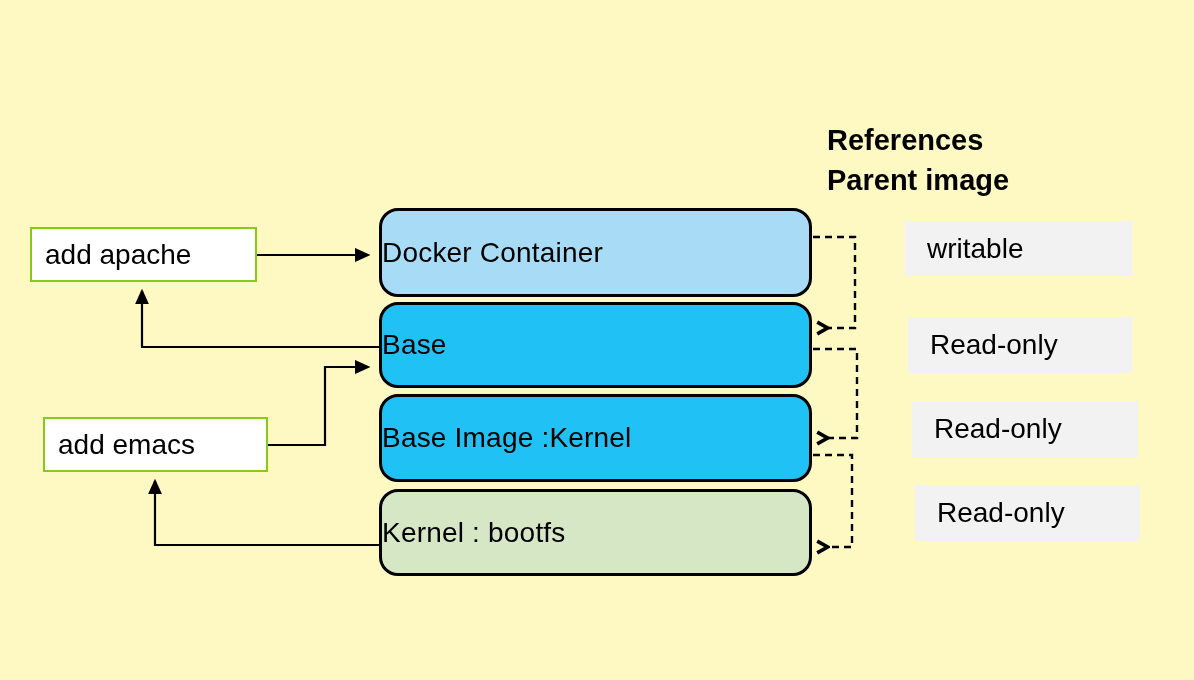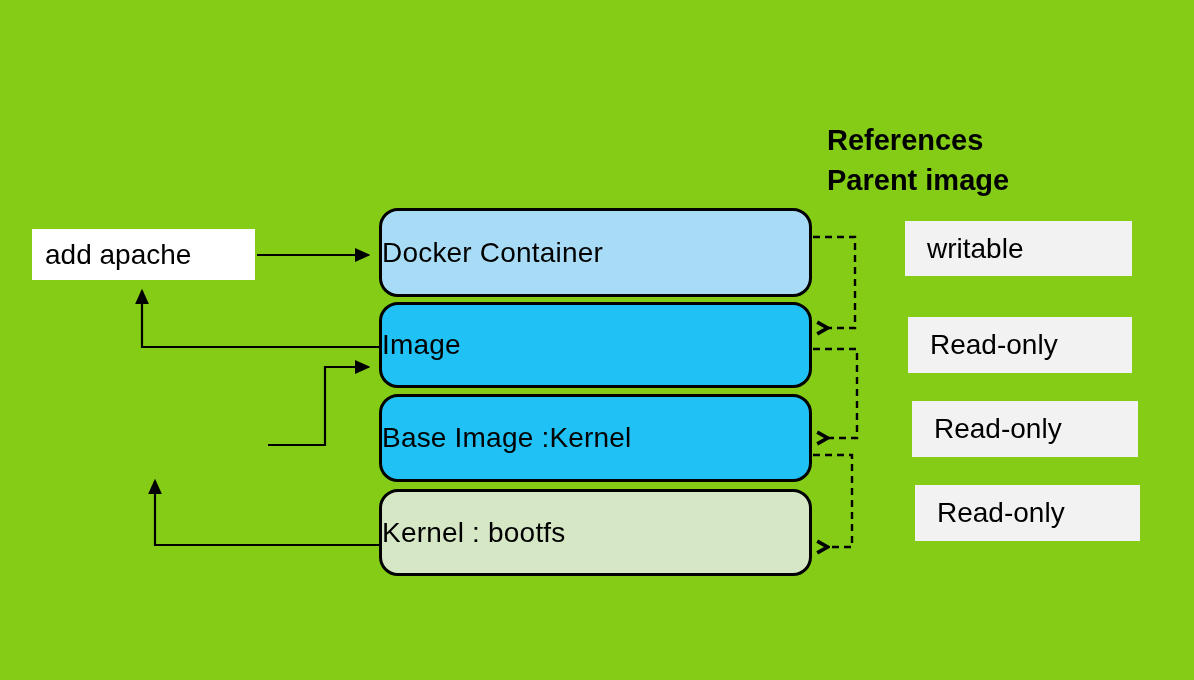--- a/index.html
+++ b/index.html
@@ -5,21 +5,21 @@
   html, body {
     margin: 0;
     padding: 0;
     background: #ffffff;
     font-family: "Liberation Sans", sans-serif;
   }
   .canvas {
     position: relative;
     width: 1194px;
     height: 680px;
-    background: #84cc16;
+    background: #fef9c3;
     overflow: hidden;
   }
   .wires {
     position: absolute;
     left: 0;
     top: 0;
     width: 1194px;
     height: 680px;
     pointer-events: none;
   }
@@ -100,31 +100,34 @@
 
   <div class="note">
     <div>References</div>
     <div>Parent image</div>
   </div>
 
   <div class="layer-box layer-light-blue" style="top:208px; height:89px;">
     <span>Docker Container</span>
   </div>
   <div class="layer-box layer-cyan" style="top:302px; height:86px;">
-    <span>Image</span>
+    <span>Base</span>
   </div>
   <div class="layer-box layer-cyan" style="top:394px; height:88px;">
     <span>Base Image :Kernel</span>
   </div>
   <div class="layer-box layer-green" style="top:489px; height:87px;">
     <span>Kernel : bootfs</span>
   </div>
 
   <div class="action-box" style="left:30px; top:227px; width:227px; height:55px;">
     <span>add apache</span>
+  </div>
+  <div class="action-box" style="left:43px; top:417px; width:225px; height:55px;">
+    <span>add emacs</span>
   </div>
 
   <div class="access-label" style="left:905px; top:221px; width:227px; height:55px;">
     <span>writable</span>
   </div>
   <div class="access-label" style="left:908px; top:317px; width:224px; height:56px;">
     <span>Read-only</span>
   </div>
   <div class="access-label" style="left:912px; top:401px; width:226px; height:56px;">
     <span>Read-only</span>

